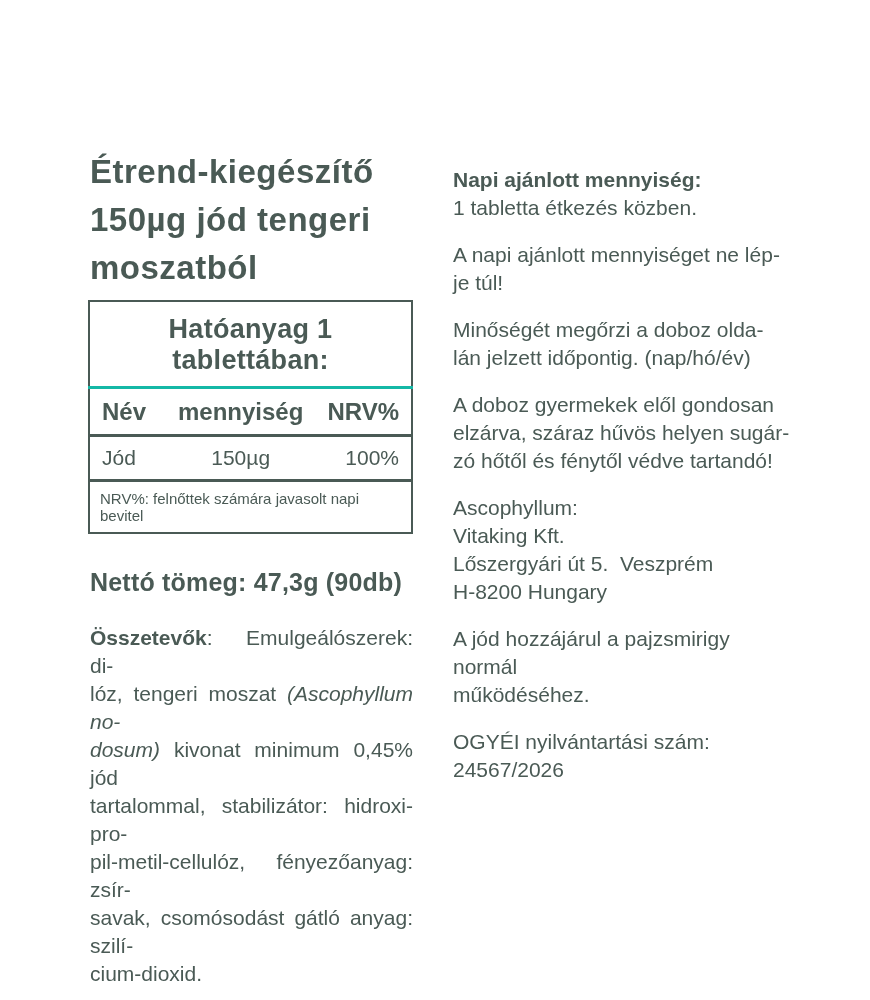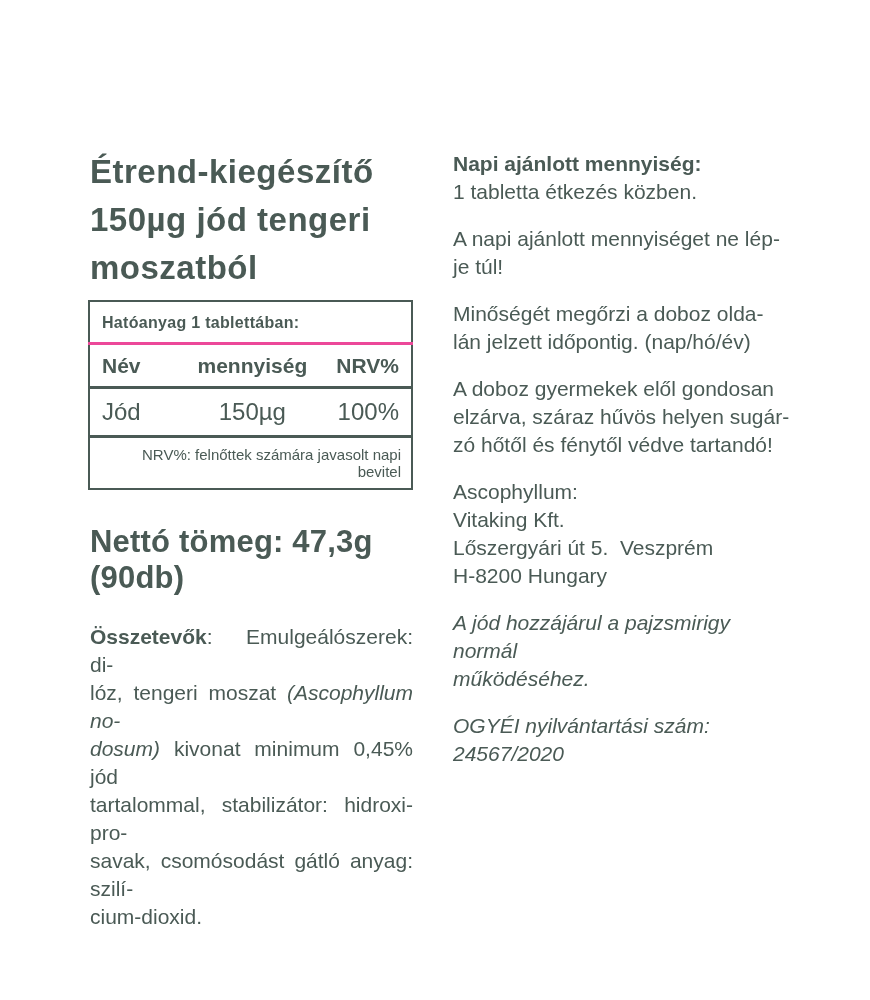--- a/index.html
+++ b/index.html
@@ -37,49 +37,49 @@
   table.ingredient-table {
     width: 100%;
     border-collapse: collapse;
     border: 2px solid #4a5a55;
     margin-top: 2px;
   }
   table.ingredient-table td, table.ingredient-table th {
     padding: 0;
   }
   .tbl-header {
-    font-size: 16px;
+    font-size: 27px;
     font-weight: bold;
-    text-align: left;
+    text-align: center;
     padding: 12px 12px 10px 12px !important;
-    border-bottom: 3px solid #ec4899;
+    border-bottom: 3px solid #14b8a6;
     letter-spacing: 0.3px;
   }
   .tbl-colhead th {
-    font-size: 21px;
+    font-size: 24px;
     font-weight: bold;
     padding: 9px 12px 8px 12px !important;
     border-bottom: 3px solid #4a5a55;
   }
   .tbl-row td {
-    font-size: 24px;
+    font-size: 21px;
     font-weight: normal;
     padding: 9px 12px 9px 12px !important;
     border-bottom: 3px solid #4a5a55;
   }
   .col-name   { text-align: left;  width: 38%; }
   .col-amount { text-align: center; width: 32%; }
   .col-nrv    { text-align: right; width: 30%; }
   .tbl-footnote {
     font-size: 15px;
-    text-align: right;
+    text-align: left;
     padding: 8px 10px 8px 10px !important;
   }
   .net-weight {
-    font-size: 31px;
+    font-size: 25px;
     font-weight: bold;
     margin: 34px 0 0 2px;
     letter-spacing: 0.2px;
   }
   .ingredients {
     margin: 27px 0 0 2px;
     font-size: 21px;
     line-height: 28px;
   }
   .ing-line {
@@ -87,23 +87,23 @@
     text-align-last: justify;
   }
   .ing-line.last {
     text-align-last: left;
   }
   .b { font-weight: bold; }
   .i { font-style: italic; }
   .para {
     font-size: 21px;
     line-height: 28px;
-    margin: 0 0 19px 0;
+    margin: 16px 0 19px 0;
   }
-  .para.italic { font-style: italic; }
+  .para.italic { }
   .para .first-bold { font-weight: bold; }
 </style>
 </head>
 <body>
 
 <div class="left-col">
 
   <h1 class="product-title">Étrend-kiegészítő<br>150µg jód tengeri<br>moszatból</h1>
 
   <table class="ingredient-table">
@@ -127,27 +127,28 @@
     </tbody>
   </table>
 
   <div class="net-weight">Nettó tömeg: 47,3g (90db)</div>
 
   <div class="ingredients">
       <div class="ing-line"><span class="b">Összetevők</span><span>: Emulgeálószerek: di-</span></div>
       <div class="ing-line"><span>lóz, tengeri moszat </span><span class="i">(Ascophyllum no-</span></div>
       <div class="ing-line"><span class="i">dosum)</span><span> kivonat minimum 0,45% jód</span></div>
       <div class="ing-line"><span>tartalommal, stabilizátor: hidroxi-pro-</span></div>
+      <div class="ing-line"><span>pil-metil-cellulóz, fényezőanyag: zsír-</span></div>
       <div class="ing-line"><span>savak, csomósodást gátló anyag: szilí-</span></div>
       <div class="ing-line last"><span>cium-dioxid.</span></div>
     </div>
 
 </div>
 
 <div class="right-col">
     <div class="para"><span class="first-bold">Napi ajánlott mennyiség:</span><br><span>1 tabletta étkezés közben.</span></div>
     <div class="para"><span>A napi ajánlott mennyiséget ne lép-</span><br><span>je túl!</span></div>
     <div class="para"><span>Minőségét megőrzi a doboz olda-</span><br><span>lán jelzett időpontig. (nap/hó/év)</span></div>
     <div class="para"><span>A doboz gyermekek elől gondosan</span><br><span>elzárva, száraz hűvös helyen sugár-</span><br><span>zó hőtől és fénytől védve tartandó!</span></div>
     <div class="para"><span>Ascophyllum:</span><br><span>Vitaking Kft.</span><br><span>Lőszergyári út 5.&nbsp; Veszprém</span><br><span>H-8200 Hungary</span></div>
     <div class="para italic"><span>A jód hozzájárul a pajzsmirigy normál</span><br><span>működéséhez.</span></div>
-    <div class="para italic"><span>OGYÉI nyilvántartási szám: 24567/2020</span></div>
+    <div class="para italic"><span>OGYÉI nyilvántartási szám: 24567/2026</span></div>
   </div>
 
 </body></html>

